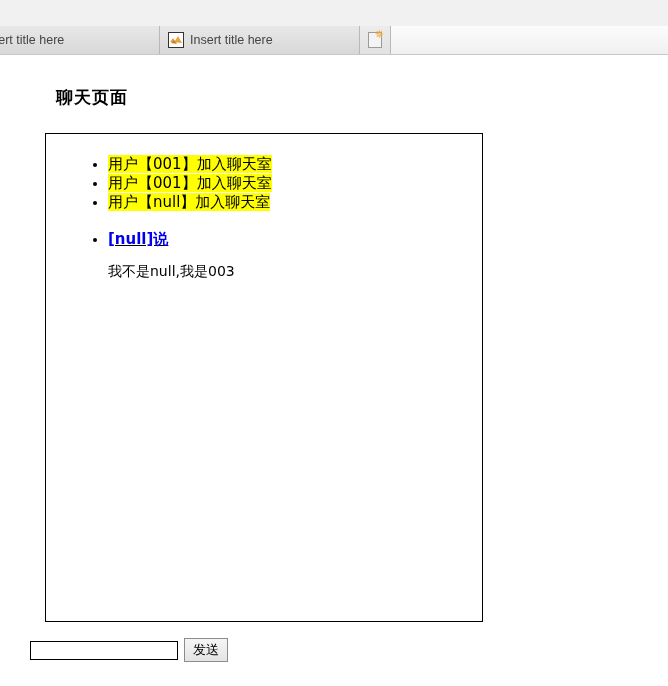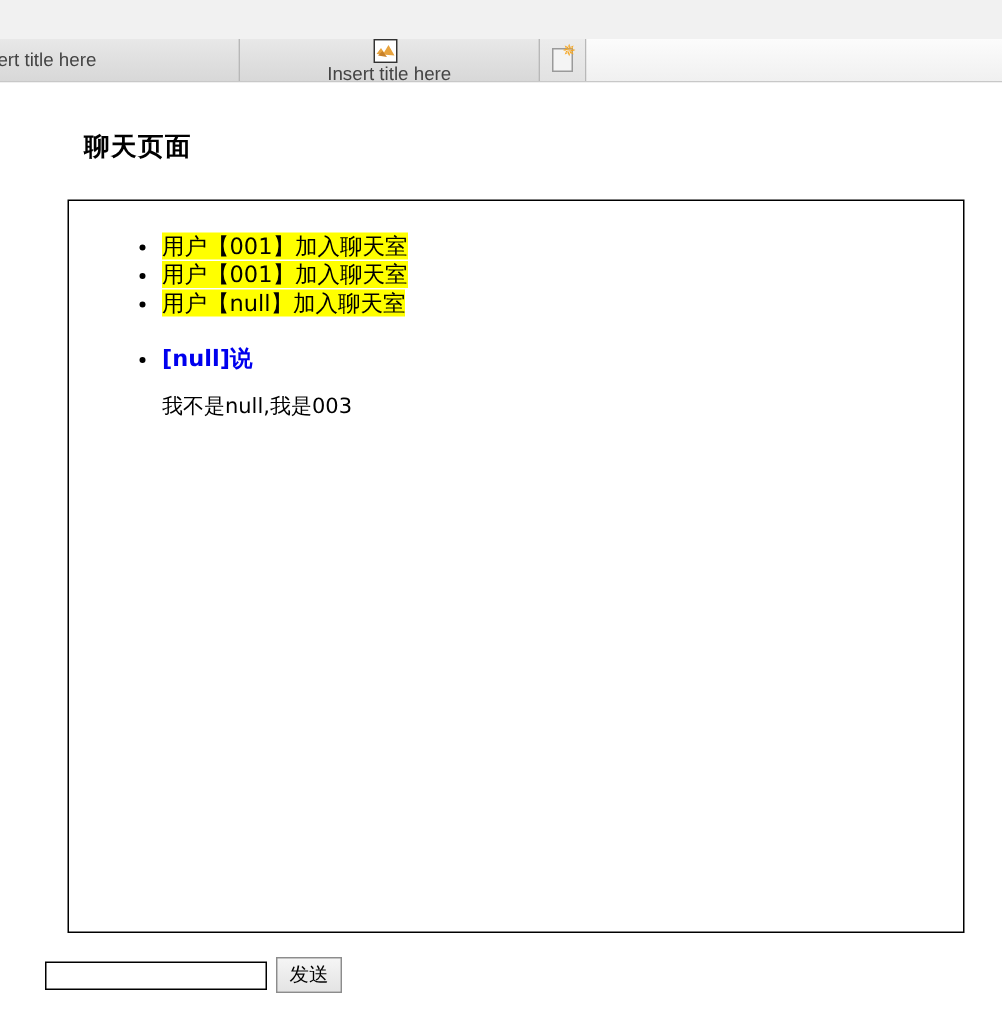--- a/index.html
+++ b/index.html
@@ -82,21 +82,20 @@
     background: linear-gradient(to bottom, #e8e8e8 0%, #dedede 60%, #d8d8d8 100%);
     padding: 0 8px;
     position: relative;
   }
   .tab.first {
     width: 160px;
     padding-left: 0;
   }
   .tab.second {
     width: 200px;
-    flex-direction: column;
   }
   .tab-title {
     font-size: 12.5px;
     color: #444444;
     white-space: nowrap;
     overflow: hidden;
   }
   .tab.first .tab-title {
     margin-left: -8px;
   }
@@ -159,21 +158,21 @@
     color: #000000;
     letter-spacing: 1px;
     font-family: "DejaVu Sans", "Liberation Sans", sans-serif;
     padding-left: 28px;
   }
 
   .chat-box {
     position: absolute;
     left: 45px;
     top: 78px;
-    width: 598px;
+    width: 438px;
     height: 489px;
     border: 1px solid #000000;
     box-sizing: border-box;
     background: #ffffff;
     overflow: hidden;
   }
 
   .msg-list {
     list-style: disc;
     margin: 0;
@@ -191,20 +190,21 @@
   .msg-list li::marker {
     color: #000000;
     font-size: 14px;
   }
   .msg-join .msg-text {
     background: #ffff00;
     color: #000000;
   }
   .msg-say {
     margin-top: 18px !important;
+    text-decoration: underline;
   }
   .msg-say::marker {
     color: #0000ee;
   }
   .msg-say .msg-text {
     color: #0000ee;
     font-weight: bold;
   }
   .msg-content {
     margin: 0;

